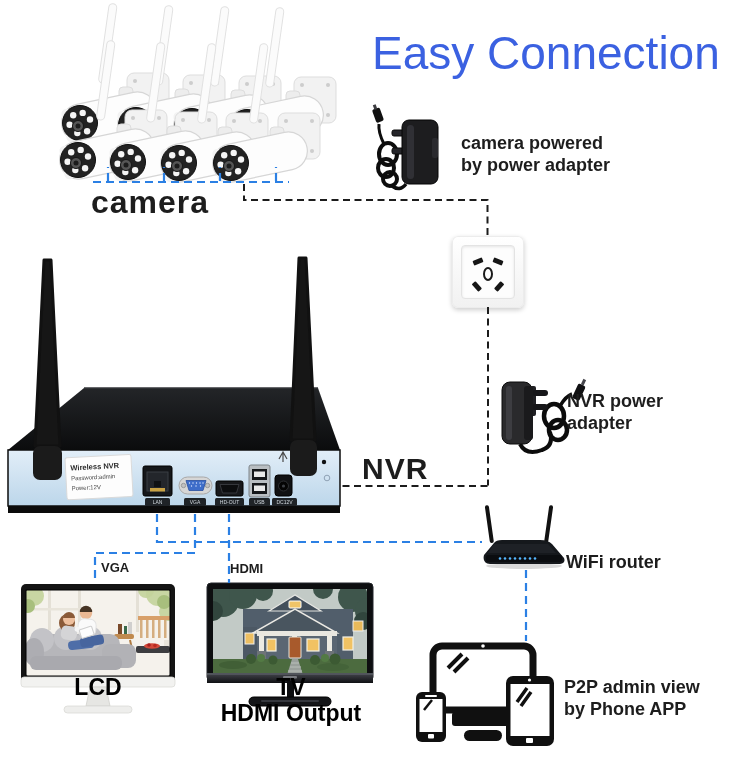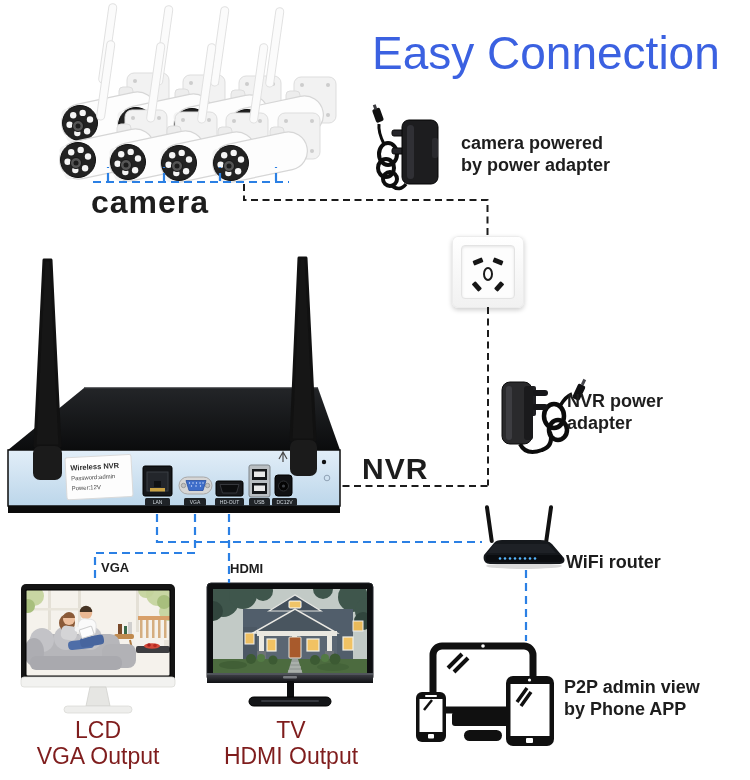--- a/index.html
+++ b/index.html
@@ -7,21 +7,21 @@
          font-family:"Liberation Sans",sans-serif;color:#1d1d1d;}
   .abs{position:absolute;}
   #title{left:372px;top:10px;font-size:46px;font-weight:400;color:#3b61e1;letter-spacing:0px;white-space:nowrap;margin-top:16px;}
   .lbl{position:absolute;font-weight:700;color:#1d1d1d;white-space:nowrap;}
   .cap2{position:absolute;font-weight:700;color:#1d1d1d;font-size:18px;line-height:21.5px;white-space:nowrap;}
   #camera-label{left:91px;top:184px;font-size:32px;letter-spacing:1px;}
   #nvr-label{left:362px;top:452px;font-size:30px;letter-spacing:1px;}
   #wifi-router-label{left:566px;top:552px;}
   #vga-tag{left:101px;top:560px;font-size:13px;}
   #hdmi-tag{left:230px;top:561px;font-size:13px;}
-  .outlabel{position:absolute;top:717px;text-align:center;font-weight:400;font-size:23px;line-height:26px;color:#7f1d1d;}
+  .outlabel{position:absolute;top:674px;text-align:center;font-weight:700;font-size:23px;line-height:26px;color:#000000;}
   #lcd-caption{left:17px;width:162px;}
   #tv-caption{left:206px;width:170px;}
   
   #socket{left:452px;top:236px;width:72px;height:72px;background:linear-gradient(180deg,#ffffff,#f1f1f1);
           border-radius:6px;box-shadow:0 2px 5px rgba(0,0,0,.20), inset 0 0 0 1px #ececec;}
   #socket .plate{position:absolute;left:9px;top:9px;right:9px;bottom:9px;background:#fdfdfd;border:1px solid #e3e3e3;
           border-radius:4px;box-shadow:inset 0 1px 3px rgba(0,0,0,.10);}
   .slot{position:absolute;background:#161616;border-radius:1px;}
   .slot.s1{width:10px;height:5px;left:11px;top:13px;transform:rotate(-22deg);}
   .slot.s2{width:10px;height:5px;right:11px;top:13px;transform:rotate(22deg);}
@@ -340,21 +340,20 @@
         <circle cx="137" cy="63.5" r="1.8" fill="#b92a20"></circle>
       <rect x="146" y="58" width="5" height="6" fill="#e8e4da"></rect>
     </g>
     <rect x="8" y="8" width="144" height="86" fill="none" stroke="#000"></rect>
     <rect x="3" y="95" width="154" height="10" rx="3" fill="#f2f2f0" stroke="#d9d9d5" stroke-width="0.75"></rect>
     <polygon points="72,105 88,105 92,124 68,124" fill="#e6e6e3" stroke="#cfcfcb" stroke-width="0.75"></polygon>
     <rect x="46" y="124" width="68" height="7" rx="3.5" fill="#eeeeec" stroke="#d8d8d4" stroke-width="0.75"></rect>
   </svg>
   <div class="outlabel" id="lcd-caption">
     <div>LCD</div>
-    <div>VGA Output</div>
   </div>
 
   <svg class="abs" style="left:203px;top:581px" width="174" height="130" viewBox="0 0 174 130">
     <defs>
       <clipPath id="tvScr">
           <rect x="10" y="8" width="154" height="84"></rect>
         </clipPath>
       <linearGradient id="tvBez" x1="0" y1="0" x2="0" y2="1">
         <stop offset="0" stop-color="#45474e"></stop>
           <stop offset="1" stop-color="#0f1013"></stop>

